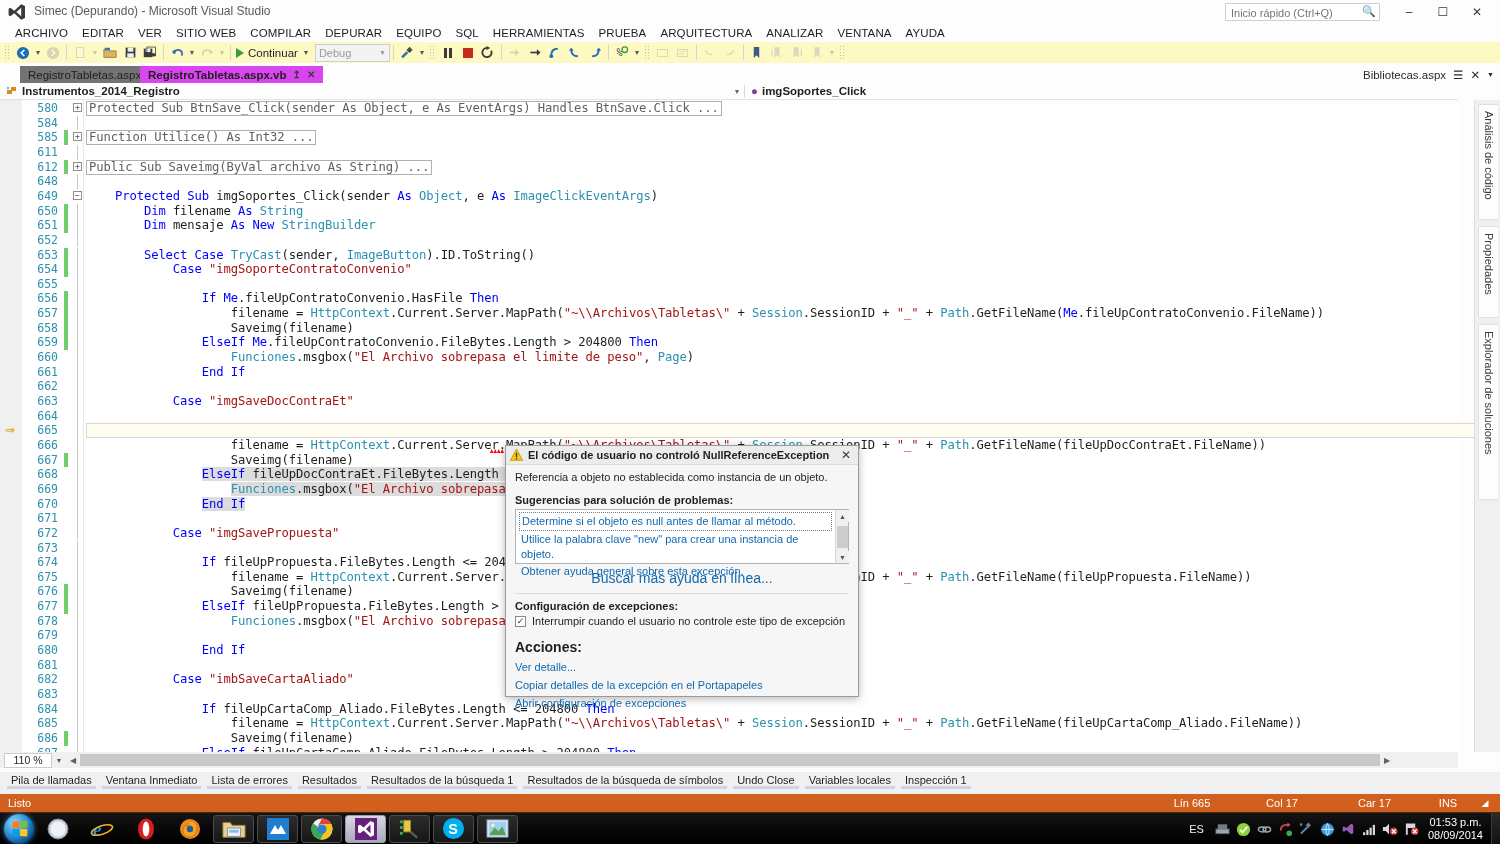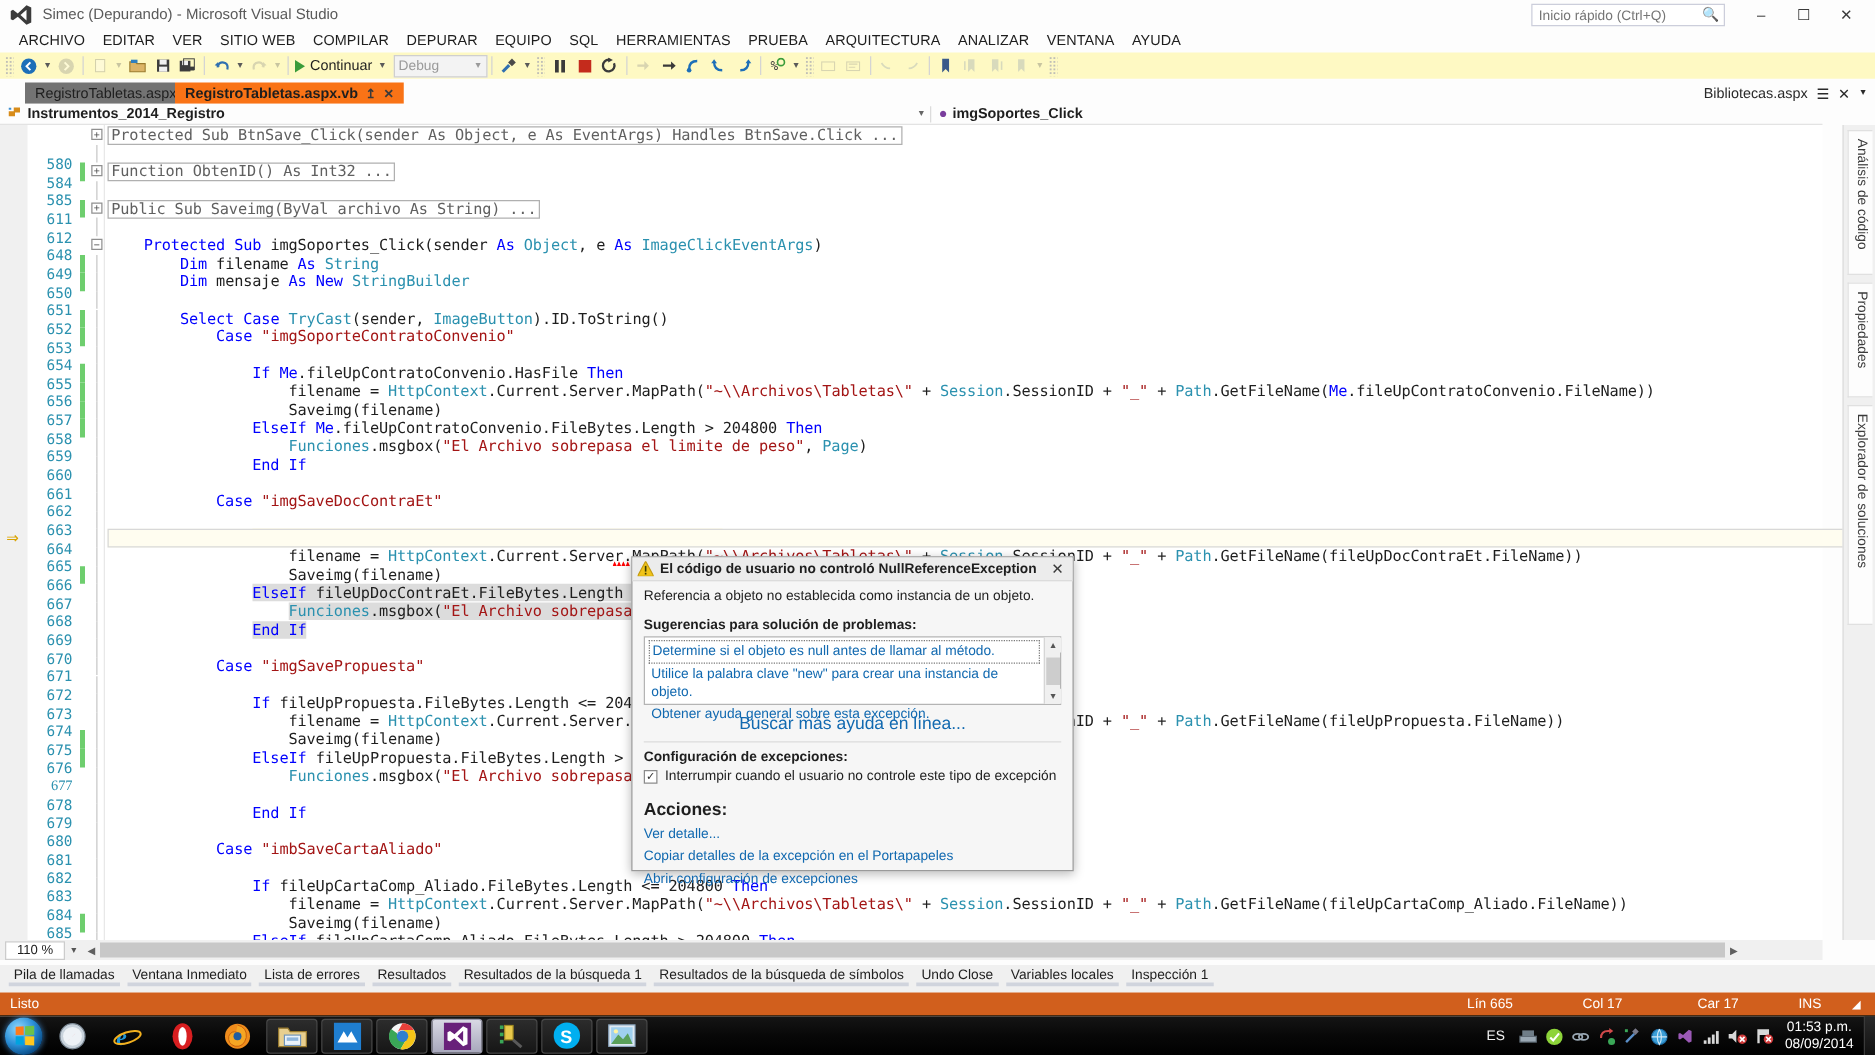--- a/index.html
+++ b/index.html
@@ -46,21 +46,21 @@
   .continue-lbl { font-size:11.5px; color:#1e1e1e; }
   .debug-combo { width:75px; height:18px; border:1px solid #cfcfcf; background:#f3f3f3;
      font-size:11px; color:#9a9a9a; padding:1px 3px; display:flex; align-items:center;
      justify-content:space-between; margin-left:4px; }
 
   
   .tabstrip { position:absolute; left:0; top:66px; width:1500px; height:17px; }
   .tab { position:absolute; top:0; height:17px; display:flex; align-items:center;
      padding:0 8px; font-size:11.5px; white-space:nowrap; }
   .tab.inactive { background:#737373; color:#1e1e1e; }
-  .tab.active { background:#f97316; color:#1e1e1e; font-weight:bold; }
+  .tab.active { background:#d946ef; color:#1e1e1e; font-weight:bold; }
   .tab-pin, .tab-x { margin-left:6px; font-size:10px; color:#3a3a3a; }
   .tab-right { position:absolute; right:6px; top:0; height:17px; display:flex; align-items:center;
      gap:7px; font-size:11.5px; color:#1e1e1e; }
   .tab-right span { color:#2a2a2a; }
 
   
   .navbar { position:absolute; left:0; top:83px; width:1458px; height:17px;
      background:#fdfdfd; border-bottom:1px solid #e3e3e3; display:flex; align-items:center; }
   .nav-left { display:flex; align-items:center; padding-left:6px; width:730px; font-size:11.5px; font-weight:bold; }
   .nav-ico { margin-right:4px; font-size:10px; }
@@ -70,21 +70,21 @@
   .nav-right .dot { color:#7a3e9d; margin-right:4px; }
 
   
   .editor { position:absolute; left:0; top:100px; width:1458px; height:652px; background:#fff; overflow:hidden; }
   .ind-margin { position:absolute; left:0; top:0; width:22px; height:652px; background:#f0f0f0; }
   .linenums { position:absolute; left:22px; top:0; width:40px; height:652px; }
   .changebar { position:absolute; left:64px; top:0; width:4px; height:652px; background:#fff; }
   .outline-col { position:absolute; left:70px; top:0; width:14px; height:652px; border-right:1px solid #e8e8e8; }
   .codearea { position:absolute; left:86px; top:0; right:0; height:652px; }
   .lnum { position:absolute; right:4px; top:0; font-family:"DejaVu Sans Mono", monospace;
-     font-size:11.5px; color:#2b91af; line-height:14.65px;margin-top:23px; }
+     font-size:11.5px; color:#2b91af; line-height:14.65px; }
   .cbar { position:absolute; left:0; top:0; width:4px; height:14.65px; }
   .cbar.green { background:#6ece6e; }
   .cline { position:absolute; left:0; top:0; font-family:"DejaVu Sans Mono", monospace;
      font-size:12.2px; line-height:14.65px; white-space:pre; color:#1e1e1e; letter-spacing:-.1px; }
   .kw { color:#0000ff; }
   .ty { color:#2b91af; }
   .st { color:#a31515; }
   .nm { color:#1e1e1e; }
   .collapsed-box { display:inline-block; border:1px solid #b0b0b0; color:#606060; padding:0 2px;
      font-family:"DejaVu Sans Mono", monospace; font-size:12.2px; line-height:13px; }
@@ -475,21 +475,21 @@
         <div class="lnum" style="top: 352.6px;">667</div>
         <div class="lnum" style="top: 367.25px;">668</div>
         <div class="lnum" style="top: 381.9px;">669</div>
         <div class="lnum" style="top: 396.55px;">670</div>
         <div class="lnum" style="top: 411.2px;">671</div>
         <div class="lnum" style="top: 425.85px;">672</div>
         <div class="lnum" style="top: 440.5px;">673</div>
         <div class="lnum" style="top: 455.15px;">674</div>
         <div class="lnum" style="top: 469.8px;">675</div>
         <div class="lnum" style="top: 484.45px;">676</div>
-        <div class="lnum" style="top: 499.1px; font-family: Liberation Serif, serif;">677</div>
+        <div class="lnum" style="top: 499.1px;">677</div>
         <div class="lnum" style="top: 513.75px;">678</div>
         <div class="lnum" style="top: 528.4px;">679</div>
         <div class="lnum" style="top: 543.05px;">680</div>
         <div class="lnum" style="top: 557.7px;">681</div>
         <div class="lnum" style="top: 572.35px;">682</div>
         <div class="lnum" style="top: 587px;">683</div>
         <div class="lnum" style="top: 601.65px;">684</div>
         <div class="lnum" style="top: 616.3px;">685</div>
         <div class="lnum" style="top: 630.95px;">686</div>
         <div class="lnum" style="top: 645.6px;">687</div>
@@ -674,21 +674,21 @@
         <div style="position: absolute; top: 630.95px; left: 0px; width: 14px; height: 14.65px;">
           <div class="vbar"></div>
         </div>
         <div style="position: absolute; top: 645.6px; left: 0px; width: 14px; height: 14.65px;">
           <div class="vbar"></div>
         </div>
       </div>
     <div class="codearea" id="codearea">
         <div class="cline" style="top: 1px;"><span class="collapsed-box">Protected Sub BtnSave_Click(sender As Object, e As EventArgs) Handles BtnSave.Click ...</span></div>
         <div class="cline" style="top: 15.65px;"></div>
-        <div class="cline" style="top: 30.3px;"><span class="collapsed-box">Function ObtenID() As Int32 ...</span></div>
+        <div class="cline" style="top: 30.3px;"><span class="collapsed-box">Function Utilice() As Int32 ...</span></div>
         <div class="cline" style="top: 44.95px;"></div>
         <div class="cline" style="top: 59.6px;"><span class="collapsed-box">Public Sub Saveimg(ByVal archivo As String) ...</span></div>
         <div class="cline" style="top: 74.25px;"></div>
         <div class="cline" style="top: 88.9px;">    <span class="kw">Protected</span> <span class="kw">Sub</span> <span class="nm">imgSoportes_Click</span>(<span class="nm">sender</span> <span class="kw">As</span> <span class="ty">Object</span>, <span class="nm">e</span> <span class="kw">As</span> <span class="ty">ImageClickEventArgs</span>)</div>
         <div class="cline" style="top: 103.55px;">        <span class="kw">Dim</span> <span class="nm">filename</span> <span class="kw">As</span> <span class="ty">String</span></div>
         <div class="cline" style="top: 118.2px;">        <span class="kw">Dim</span> <span class="nm">mensaje</span> <span class="kw">As</span> <span class="kw">New</span> <span class="ty">StringBuilder</span></div>
         <div class="cline" style="top: 132.85px;"></div>
         <div class="cline" style="top: 147.5px;">        <span class="kw">Select</span> <span class="kw">Case</span> <span class="ty">TryCast</span>(<span class="nm">sender</span>, <span class="ty">ImageButton</span>).<span class="nm">ID</span>.<span class="nm">ToString</span>()</div>
         <div class="cline" style="top: 162.15px;">            <span class="kw">Case</span> <span class="st">"imgSoporteContratoConvenio"</span></div>
         <div class="cline" style="top: 176.8px;"></div>

